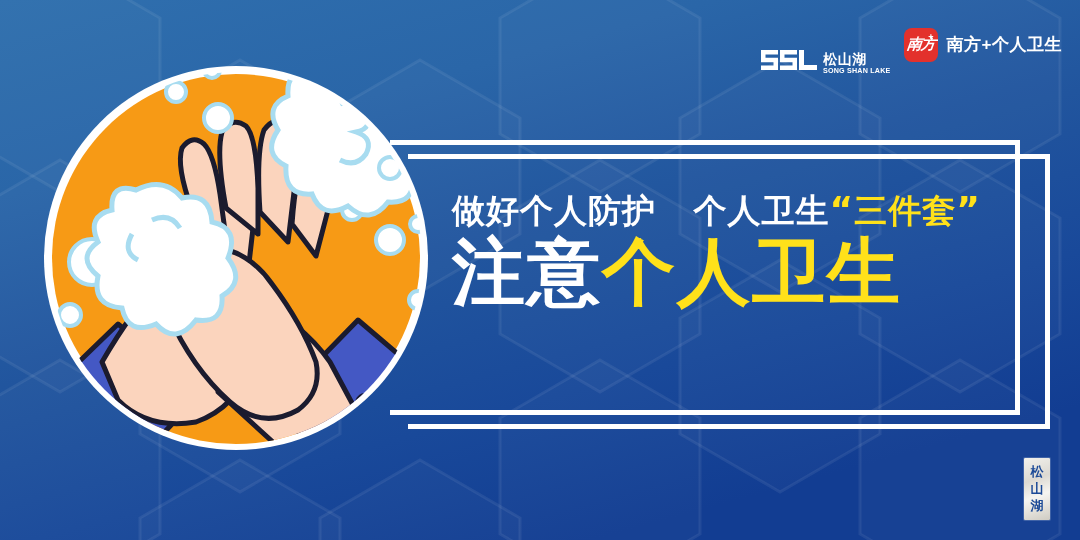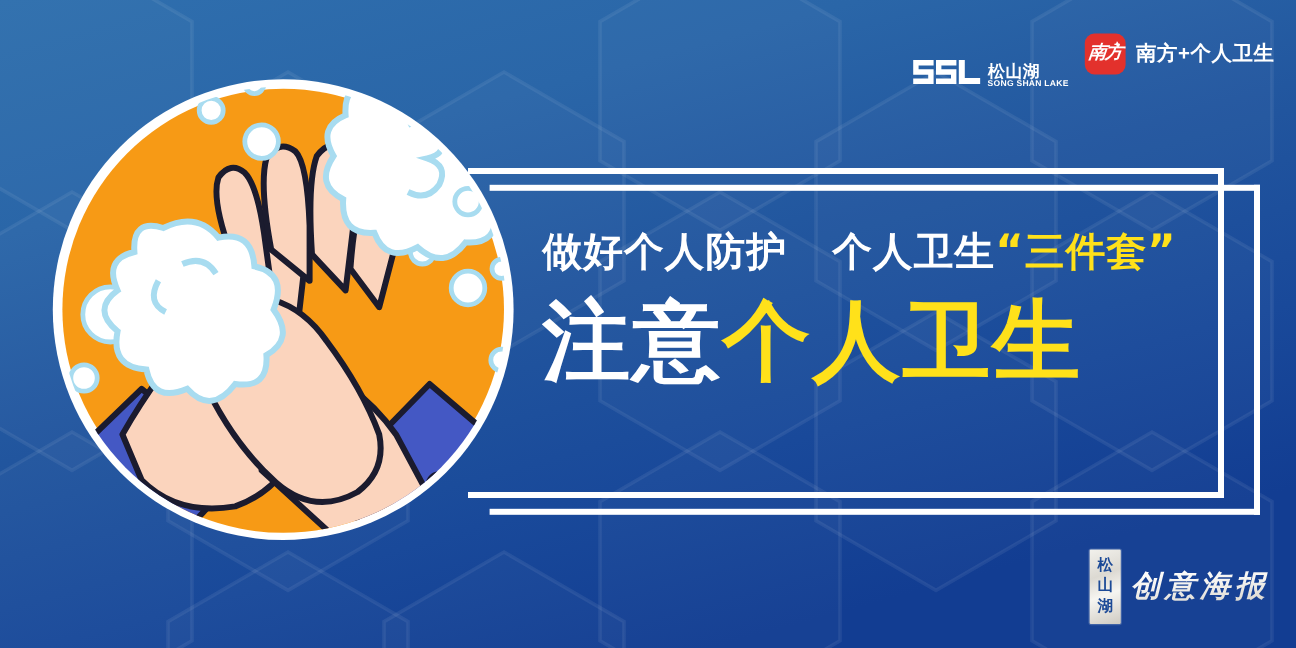--- a/index.html
+++ b/index.html
@@ -68,21 +68,20 @@
   
   #headlines{position:absolute;left:452px;top:190px;width:570px;z-index:30;}
   #line1{
     font-size:33px;font-weight:700;color:#ffffff;line-height:40px;
     white-space:nowrap;letter-spacing:1px;
     font-family:"DejaVu Sans","Liberation Sans",sans-serif;
   }
   #line1 .hl{color:#ffe11a;}
   #line1 .quote{color:#ffe11a;font-size:36px;}
   #line2{
-    margin-top:14px;
     font-size:73px;font-weight:700;line-height:80px;color:#ffffff;
     white-space:nowrap;letter-spacing:2px;
     font-family:"DejaVu Serif","Liberation Serif",serif;
   }
   #line2 .hl{color:#ffe11a;}
 
   
   #stamp{
     position:absolute;right:22px;bottom:20px;z-index:40;
     display:flex;align-items:center;gap:8px;
@@ -272,17 +271,16 @@
     </div>
   </div>
 
   <div id="stamp">
     <div class="stamp-vert">
       <span>松</span>
       <span>山</span>
       <span>湖</span>
     </div>
     <div class="stamp-words">
-      <div class="stamp-top">创意海报</div>
     </div>
   </div>
 
 </div>
 
 </body></html>

